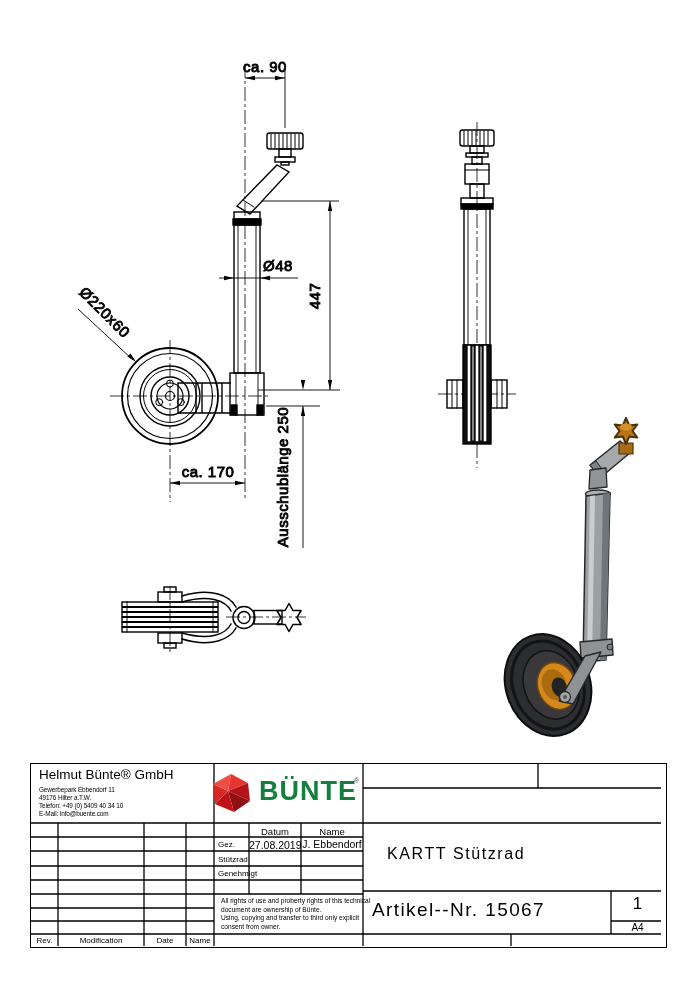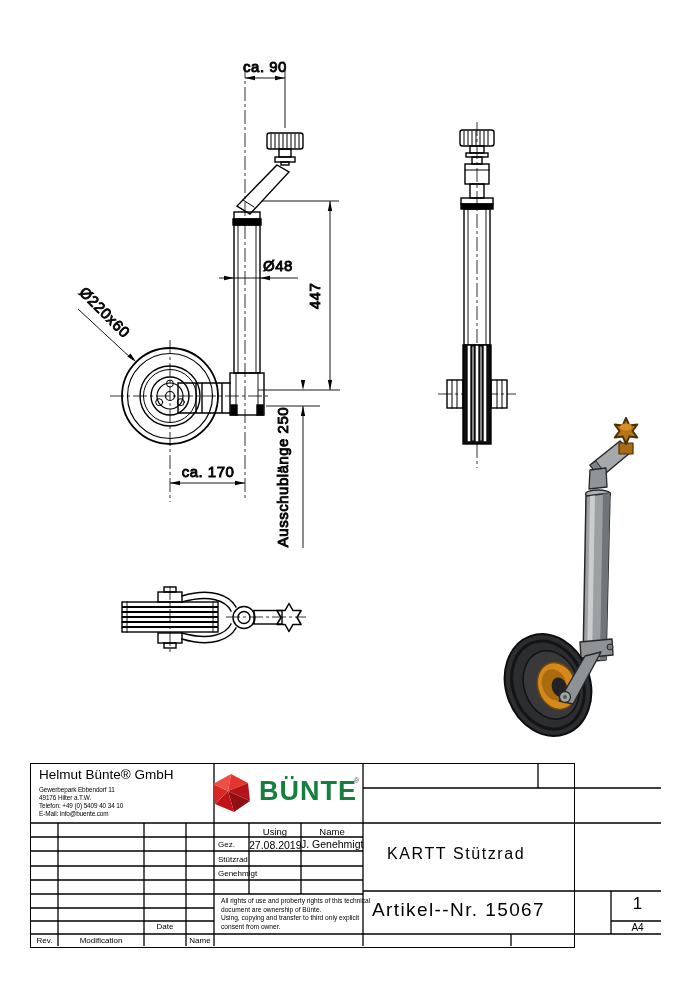--- a/index.html
+++ b/index.html
@@ -1,21 +1,21 @@
 <!DOCTYPE html>
 <html><head>
 <meta charset="utf-8">
 <style>
   html,body{margin:0;padding:0;background:#fff;}
   .page{position:relative;width:694px;height:982px;background:#fff;overflow:hidden;
         font-family:"Liberation Sans",sans-serif;color:#111;}
   svg text{font-family:"Liberation Sans",sans-serif;fill:#111;}
   .dim-text{font-size:15px;letter-spacing:0.5px;}
   
-  .tb{position:absolute;left:30px;top:763px;width:545px;height:185px;
+  .tb{position:absolute;left:30px;top:763px;width:637px;height:185px;
       border:1.6px solid #000;box-sizing:border-box;padding-left:32px;}
   .tb .grid{position:absolute;left:0;top:0;}
   .tb span,.tb div.txt{position:absolute;white-space:nowrap;}
   .company-name{left:8px;top:3px;font-size:13.5px;color:#000;}
   .addr{left:8px;font-size:6.4px;color:#000;letter-spacing:-0.1px;}
   .bunte-text{left:228px;top:12px;font-size:27px;font-weight:bold;color:#15803d;letter-spacing:1px;}
   .bunte-reg{left:323px;top:13px;font-size:7px;color:#4a5055;}
   .cell-c{text-align:center;}
   .th-small{font-size:9.5px;color:#000;}
   .td-small{font-size:10.5px;color:#000;}
@@ -243,40 +243,40 @@
 
     <span class="company-name">Helmut Bünte® GmbH</span>
     <span class="addr" style="top:22px">Gewerbepark Ebbendorf 11</span>
     <span class="addr" style="top:30px">49176 Hilter a.T.W.</span>
     <span class="addr" style="top:38px">Telefon: +49 (0) 5409 40 34 10</span>
     <span class="addr" style="top:46px">E-Mail: info@buente.com</span>
 
     <span class="bunte-text">BÜNTE</span>
     <span class="bunte-reg">®</span>
 
-    <span class="th-small cell-c" style="left:218px;top:62px;width:52px">Using</span>
+    <span class="th-small cell-c" style="left:218px;top:62px;width:52px">Datum</span>
     <span class="th-small cell-c" style="left:270px;top:62px;width:62px">Name</span>
 
     <span class="lbl-small" style="left:187px;top:76px">Gez.</span>
     <span class="td-small cell-c" style="left:218px;top:75px;width:52px">27.08.2019</span>
-    <span class="td-small cell-c" style="left:270px;top:74px;width:62px">J. Genehmigt</span>
+    <span class="td-small cell-c" style="left:270px;top:74px;width:62px">J. Ebbendorf</span>
 
     <span class="lbl-small" style="left:187px;top:91px">Stützrad</span>
     <span class="lbl-small" style="left:187px;top:105px">Genehmigt</span>
 
     <div class="disclaimer">
       <div class="txt" style="position:static">All rights of use and proberty rights of this technical</div>
       <div class="txt" style="position:static">document are ownership of Bünte.</div>
       <div class="txt" style="position:static">Using, copying and transfer to third only explicit</div>
       <div class="txt" style="position:static">consent from owner.</div>
     </div>
 
     <span class="kartt">KARTT Stützrad</span>
     <span class="artikel">Artikel--Nr. 15067</span>
     <span class="sheet-no">1</span>
     <span class="sheet-fmt">A4</span>
 
     <span class="lbl-small cell-c" style="left:0;top:172px;width:27px">Rev.</span>
     <span class="lbl-small cell-c" style="left:27px;top:172px;width:86px">Modification</span>
-    <span class="lbl-small cell-c" style="left:113px;top:158px;width:42px">Date</span>
+    <span class="lbl-small cell-c" style="left:113px;top:172px;width:42px">Date</span>
     <span class="lbl-small cell-c" style="left:155px;top:172px;width:28px">Name</span>
   </div>
 </div>
 
 </body></html>

